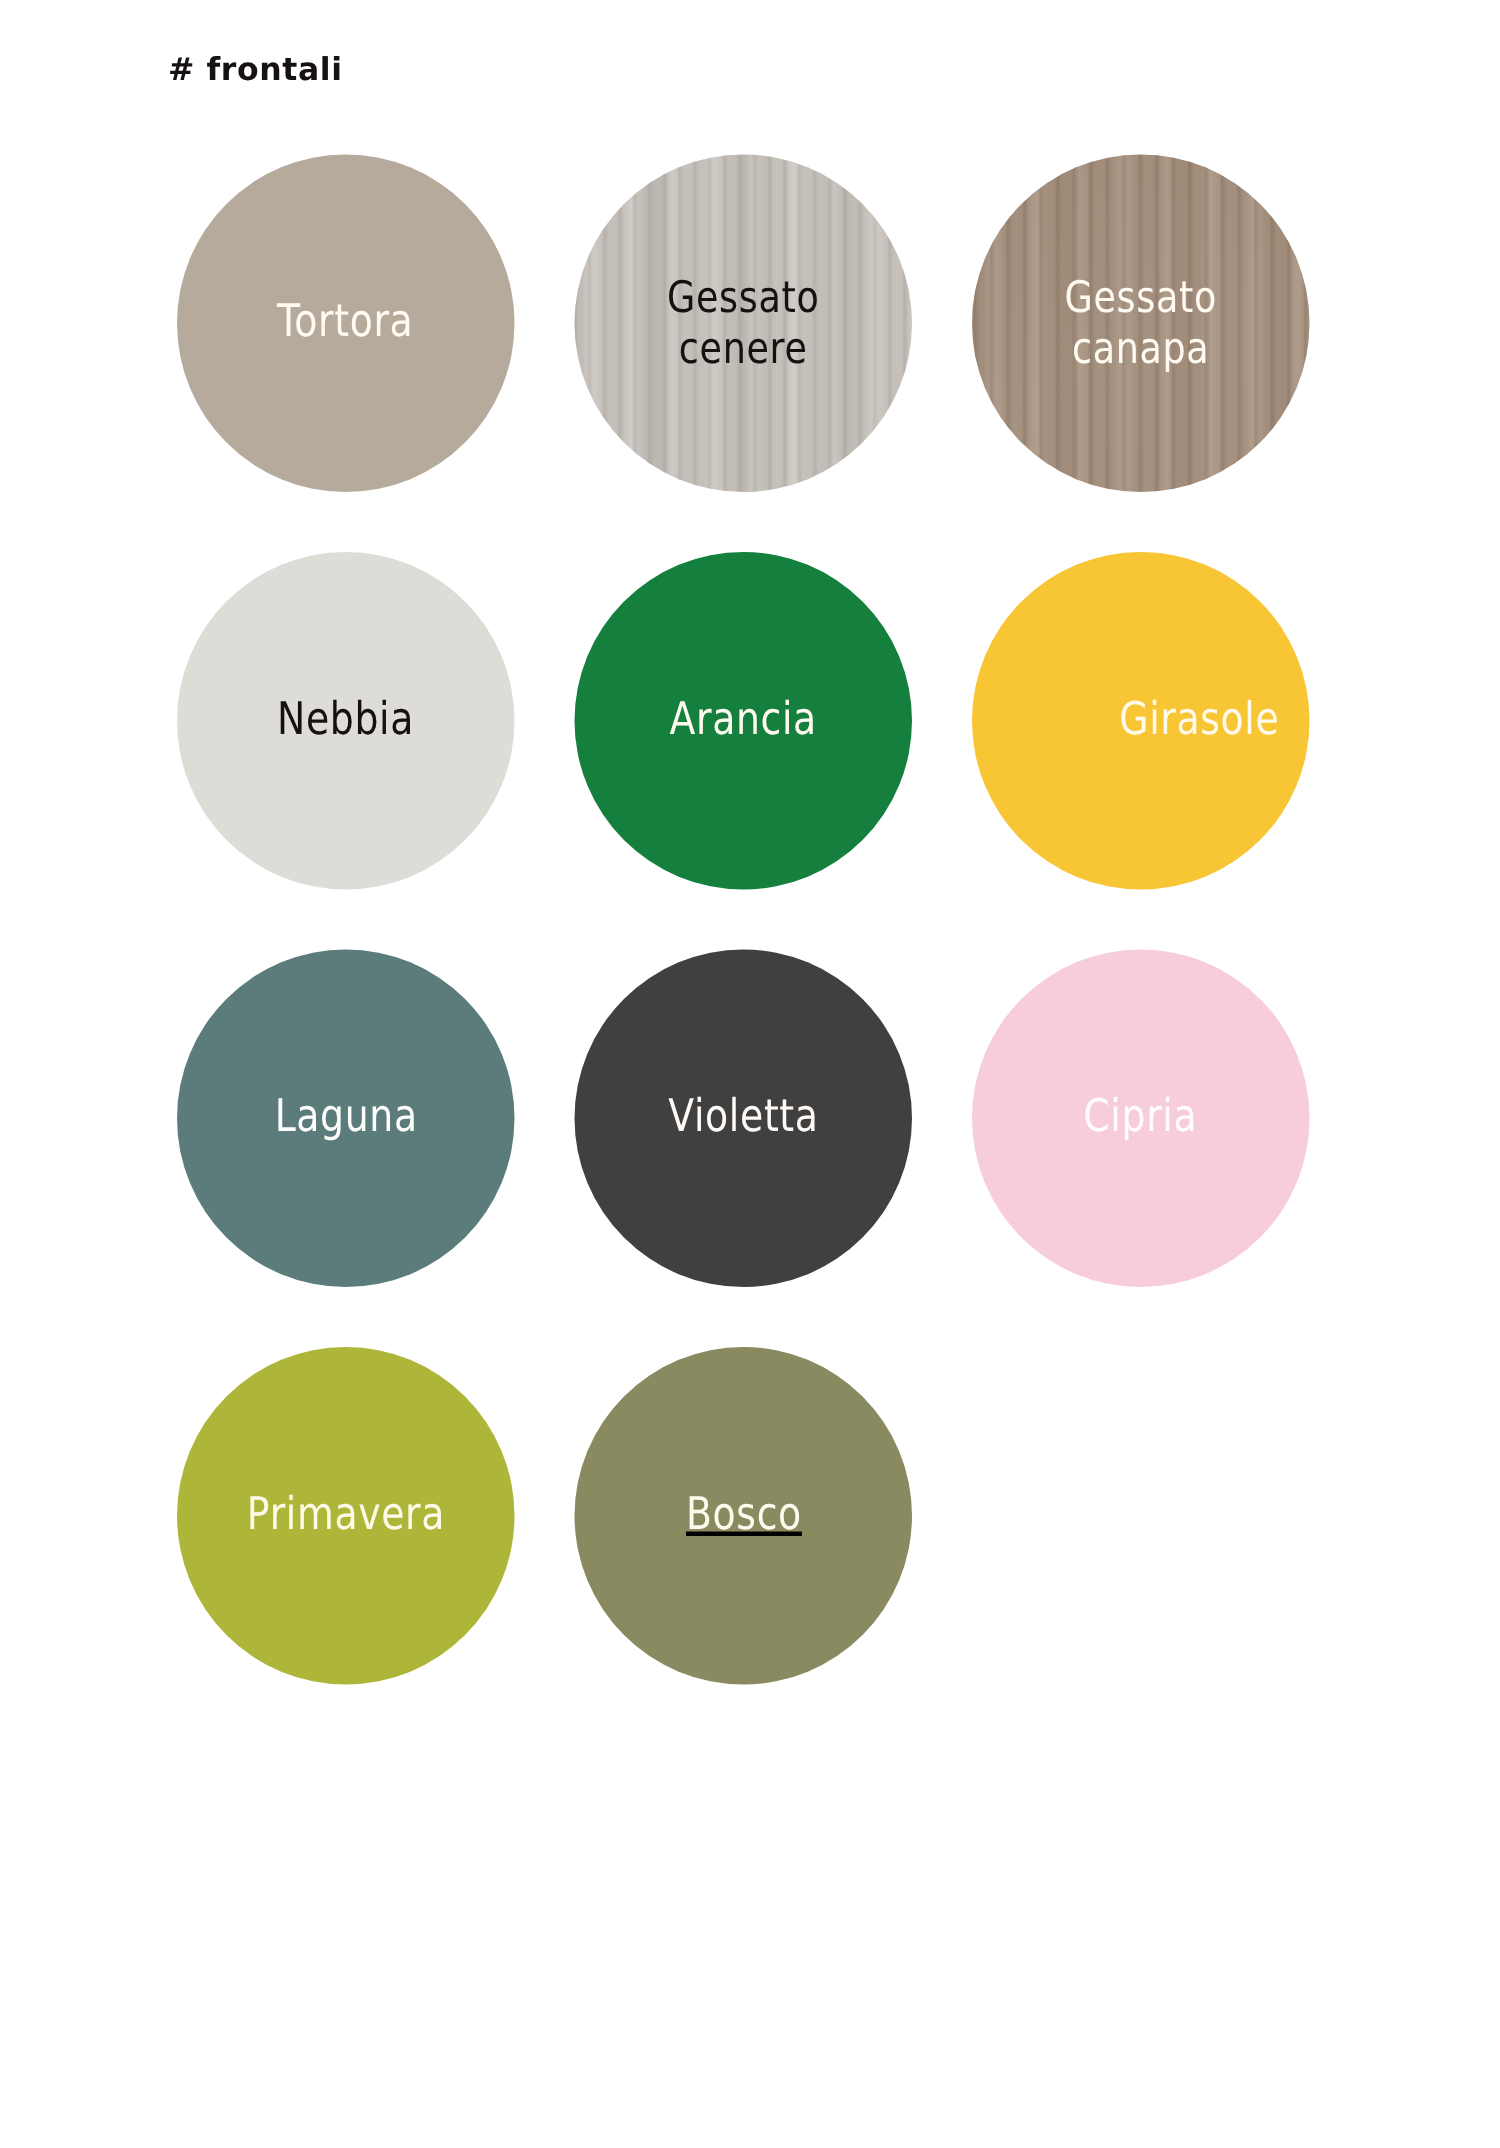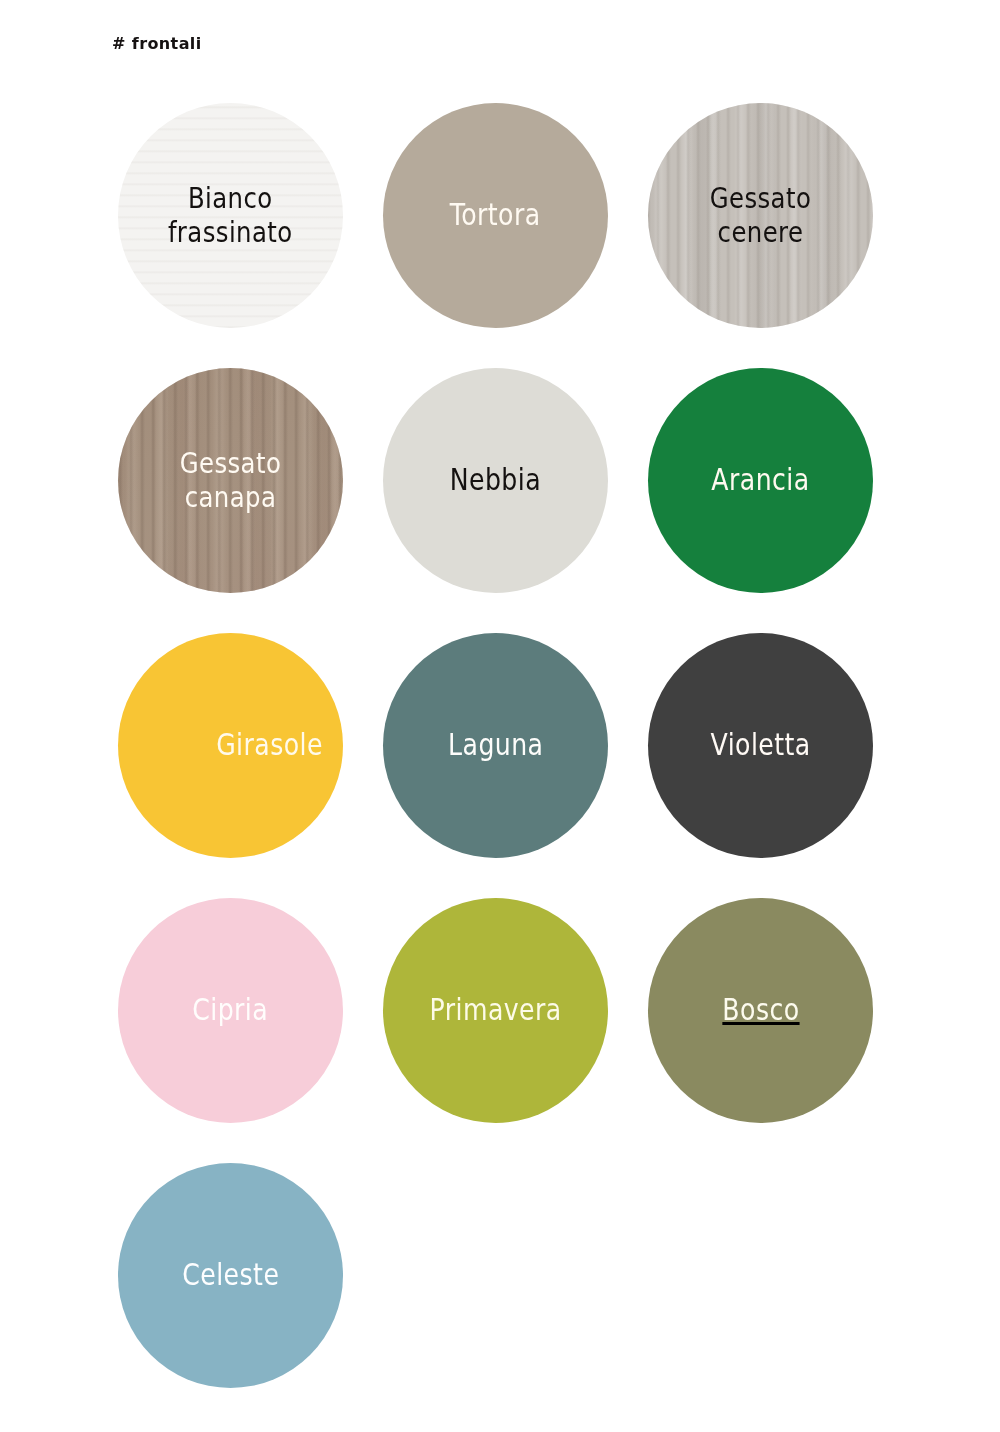--- a/index.html
+++ b/index.html
@@ -20,21 +20,21 @@
     height: 1432px;
     background: #ffffff;
   }
 
   
   .header {
     position: absolute;
     left: 112px;
     top: 34px;
     font-family: "DejaVu Sans", sans-serif;
-    font-size: 16px;
+    font-size: 21px;
     font-weight: 700;
     letter-spacing: 0.4px;
     color: #161212;
     white-space: nowrap;
   }
 
   
   .grid {
     position: absolute;
     left: 118px;
@@ -146,27 +146,20 @@
   }
 </style>
 </head>
 <body>
 
 <div class="page">
 
   <div class="header"># frontali</div>
 
   <div class="grid">
-      <div class="swatch" style="background: rgb(244, 243, 241);">
-        <div class="tex tex-horiz"></div>
-        <div class="label two-line" style="color: rgb(20, 17, 16);">
-          <span class="ln">Bianco</span>
-          <span class="ln">frassinato</span>
-        </div>
-      </div>
       <div class="swatch" style="background: rgb(181, 170, 155);">
         <div class="label" style="color: rgb(255, 250, 242);">
           <span class="ln">Tortora</span>
         </div>
       </div>
       <div class="swatch" style="background: rgb(197, 192, 186);">
         <div class="tex tex-vert-strong"></div>
         <div class="label two-line" style="color: rgb(20, 17, 16);">
           <span class="ln">Gessato</span>
           <span class="ln">cenere</span>
@@ -212,20 +205,15 @@
       <div class="swatch" style="background: rgb(174, 182, 58);">
         <div class="label" style="color: rgb(253, 251, 232);">
           <span class="ln">Primavera</span>
         </div>
       </div>
       <div class="swatch" style="background: rgb(138, 138, 96); text-decoration: underline;">
         <div class="label" style="color: rgb(253, 251, 238);">
           <span class="ln">Bosco</span>
         </div>
       </div>
-      <div class="swatch" style="background: rgb(135, 179, 196);">
-        <div class="label" style="color: rgb(253, 254, 255);">
-          <span class="ln">Celeste</span>
-        </div>
-      </div>
     </div>
 
 </div>
 
 </body></html>

